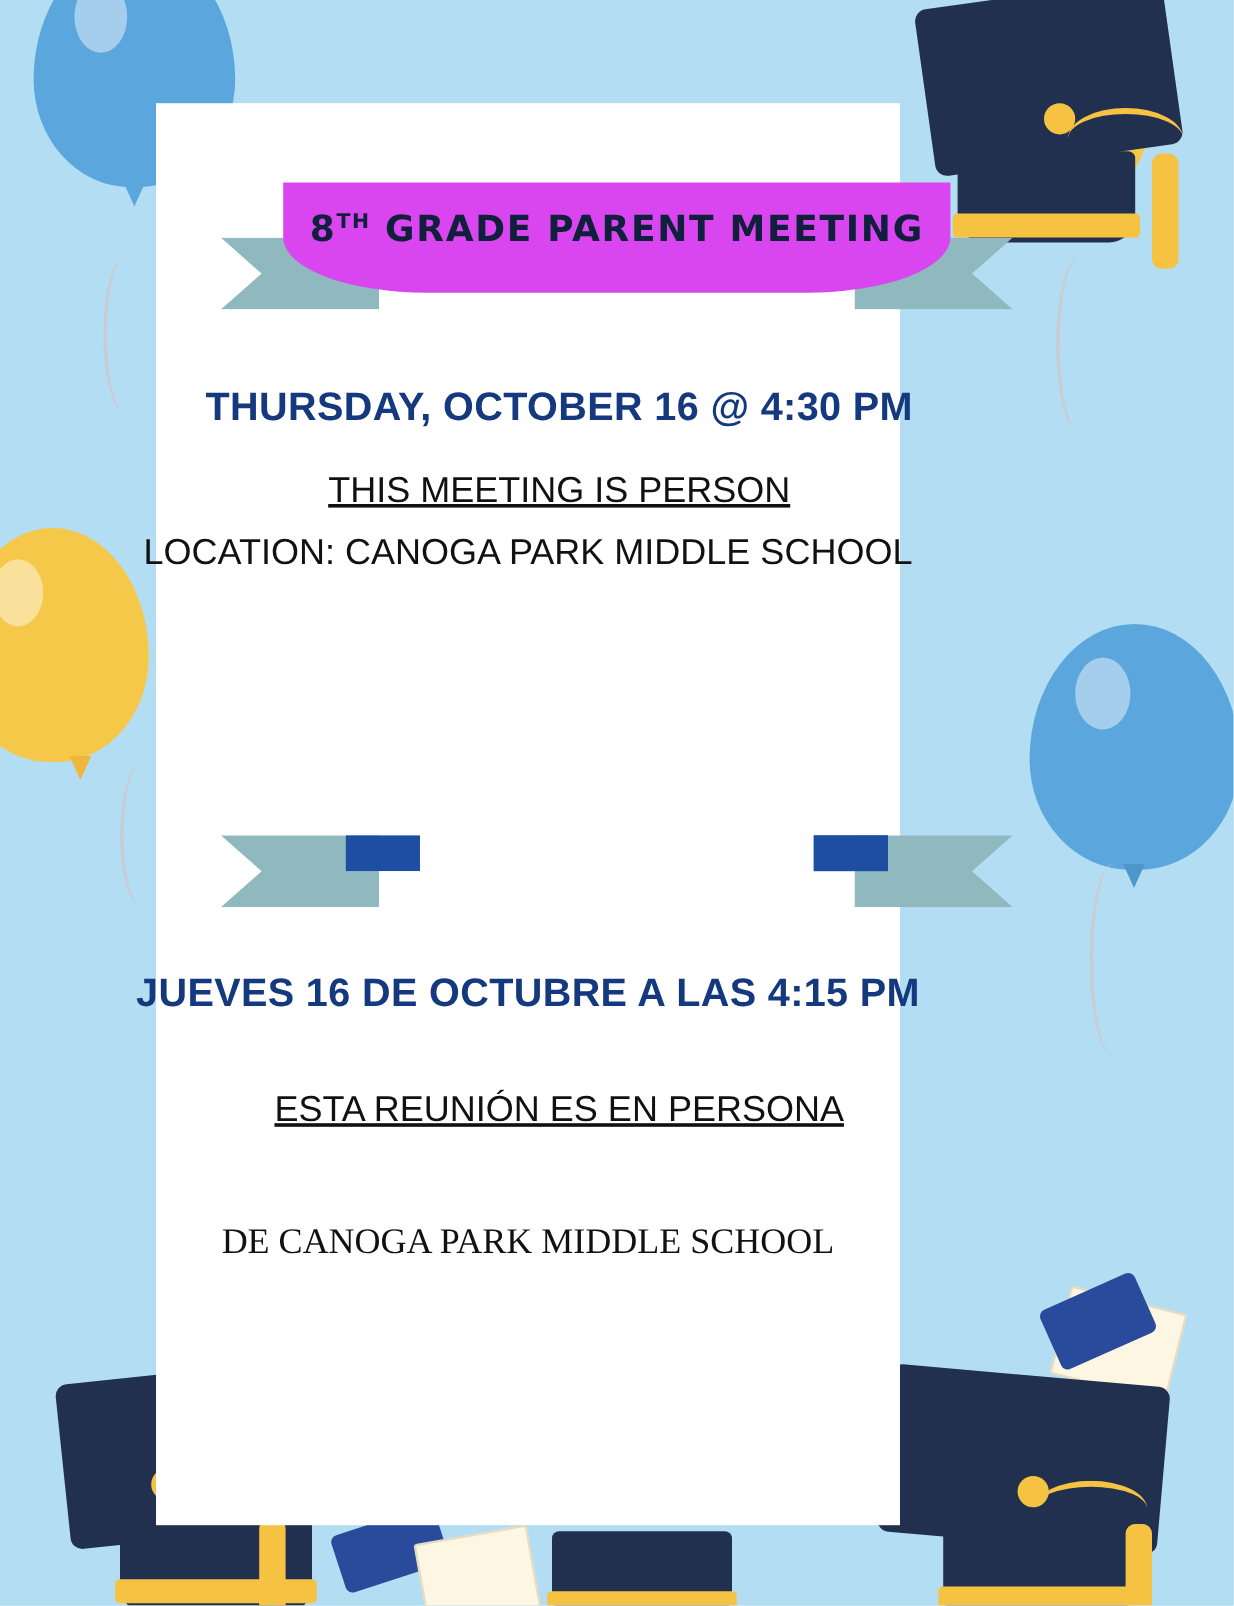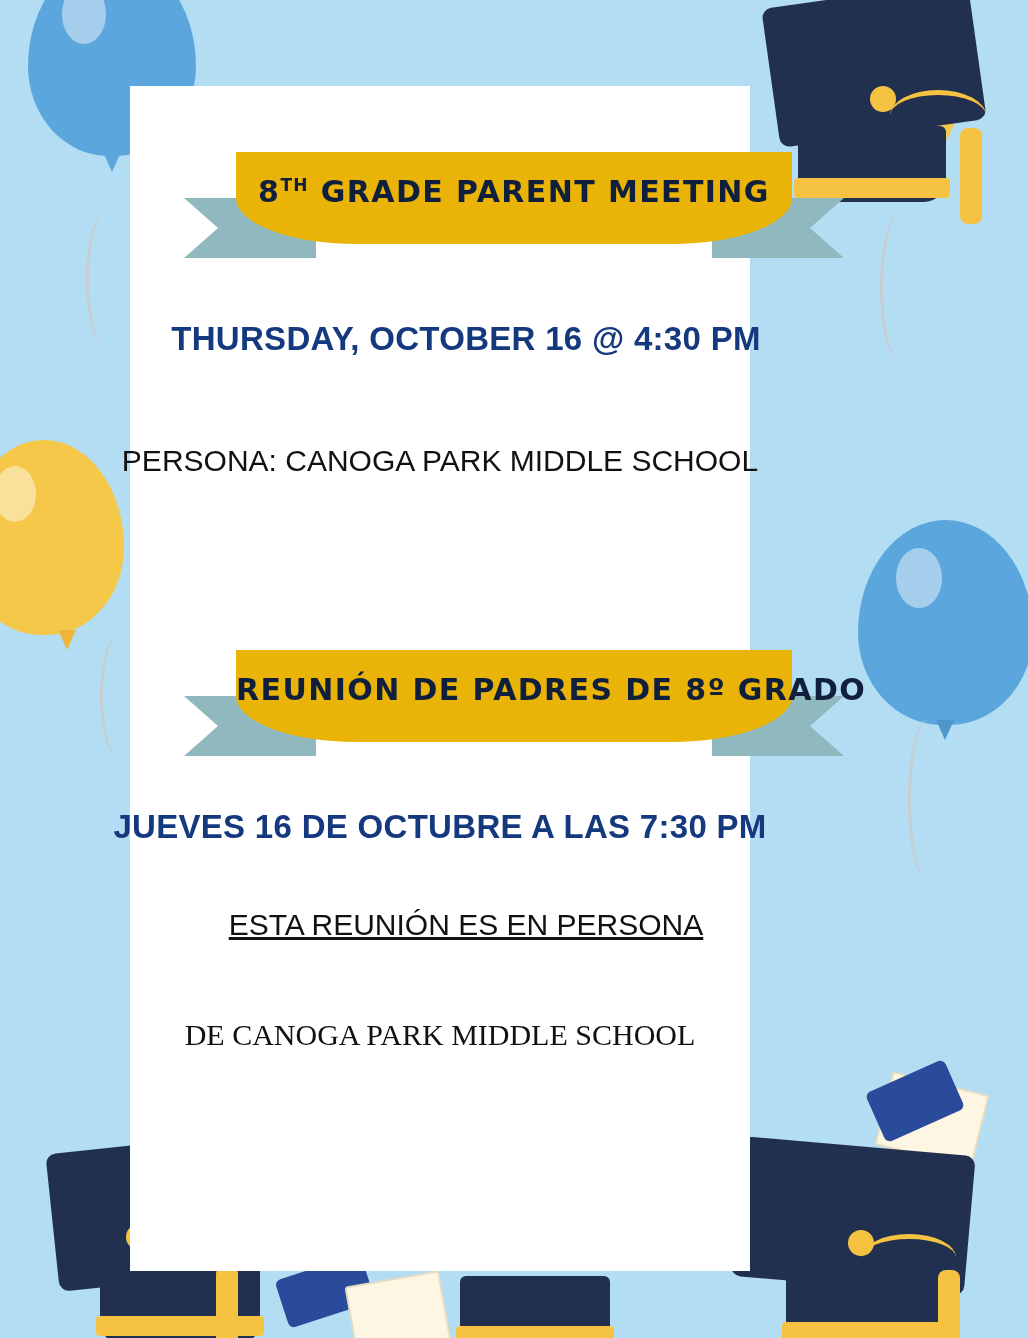--- a/index.html
+++ b/index.html
@@ -129,21 +129,21 @@
     background: #1d4ea1;
   }
   .banner .notch.left  { left: 104px; clip-path: polygon(0 0, 100% 0, 100% 100%, 0 100%); }
   .banner .notch.right { right: 104px; }
   .banner .body {
     position: absolute;
     left: 52px;
     top: 0;
     width: 556px;
     height: 92px;
-    background: #eab308;
+    background: #d946ef;
     border-radius: 0 0 120px 120px / 0 0 46px 46px;
   }
   .banner .body .txt {
     position: absolute;
     left: 0;
     right: 0;
     top: 22px;
     text-align: center;
     font-family: "DejaVu Sans", sans-serif;
     font-weight: bold;
@@ -253,29 +253,27 @@
     <div class="tail left"></div>
     <div class="tail right"></div>
     <div class="notch left"></div>
     <div class="notch right"></div>
     <div class="body">
       <div class="txt"><span>8</span><sup>TH</sup><span> GRADE PARENT MEETING</span></div>
     </div>
   </div>
 
   <div class="line headline" style="top:320px;">THURSDAY, OCTOBER 16 @ 4:30 PM</div>
-  <div class="line body-line" style="top:444px; left:110px; width:660px;">PERSONA: CANOGA PARK MIDDLE SCHOOL</div>
+  <div class="line body-line underline" style="top:392px;">THIS MEETING IS PERSON </div>
+  <div class="line body-line" style="top:444px; left:110px; width:660px;">LOCATION: CANOGA PARK MIDDLE SCHOOL</div>
 
   <div class="banner" style="top:650px;">
     <div class="tail left"></div>
     <div class="tail right"></div>
     <div class="notch left"></div>
     <div class="notch right"></div>
-    <div class="body">
-      <div class="txt">REUNIÓN DE PADRES DE 8º GRADO</div>
-    </div>
-  </div>
-
-  <div class="line headline" style="top:808px; left:110px; width:660px;">JUEVES 16 DE OCTUBRE A LAS 7:30 PM</div>
+  </div>
+
+  <div class="line headline" style="top:808px; left:110px; width:660px;">JUEVES 16 DE OCTUBRE A LAS 4:15 PM</div>
   <div class="line body-line underline" style="top:908px;">ESTA REUNIÓN ES EN PERSONA</div>
   <div class="line body-line" style="top:1018px; left:110px; width:660px;font-family:Liberation Serif, serif;">DE CANOGA PARK MIDDLE SCHOOL</div>
 
 </div>
 
 </body></html>

